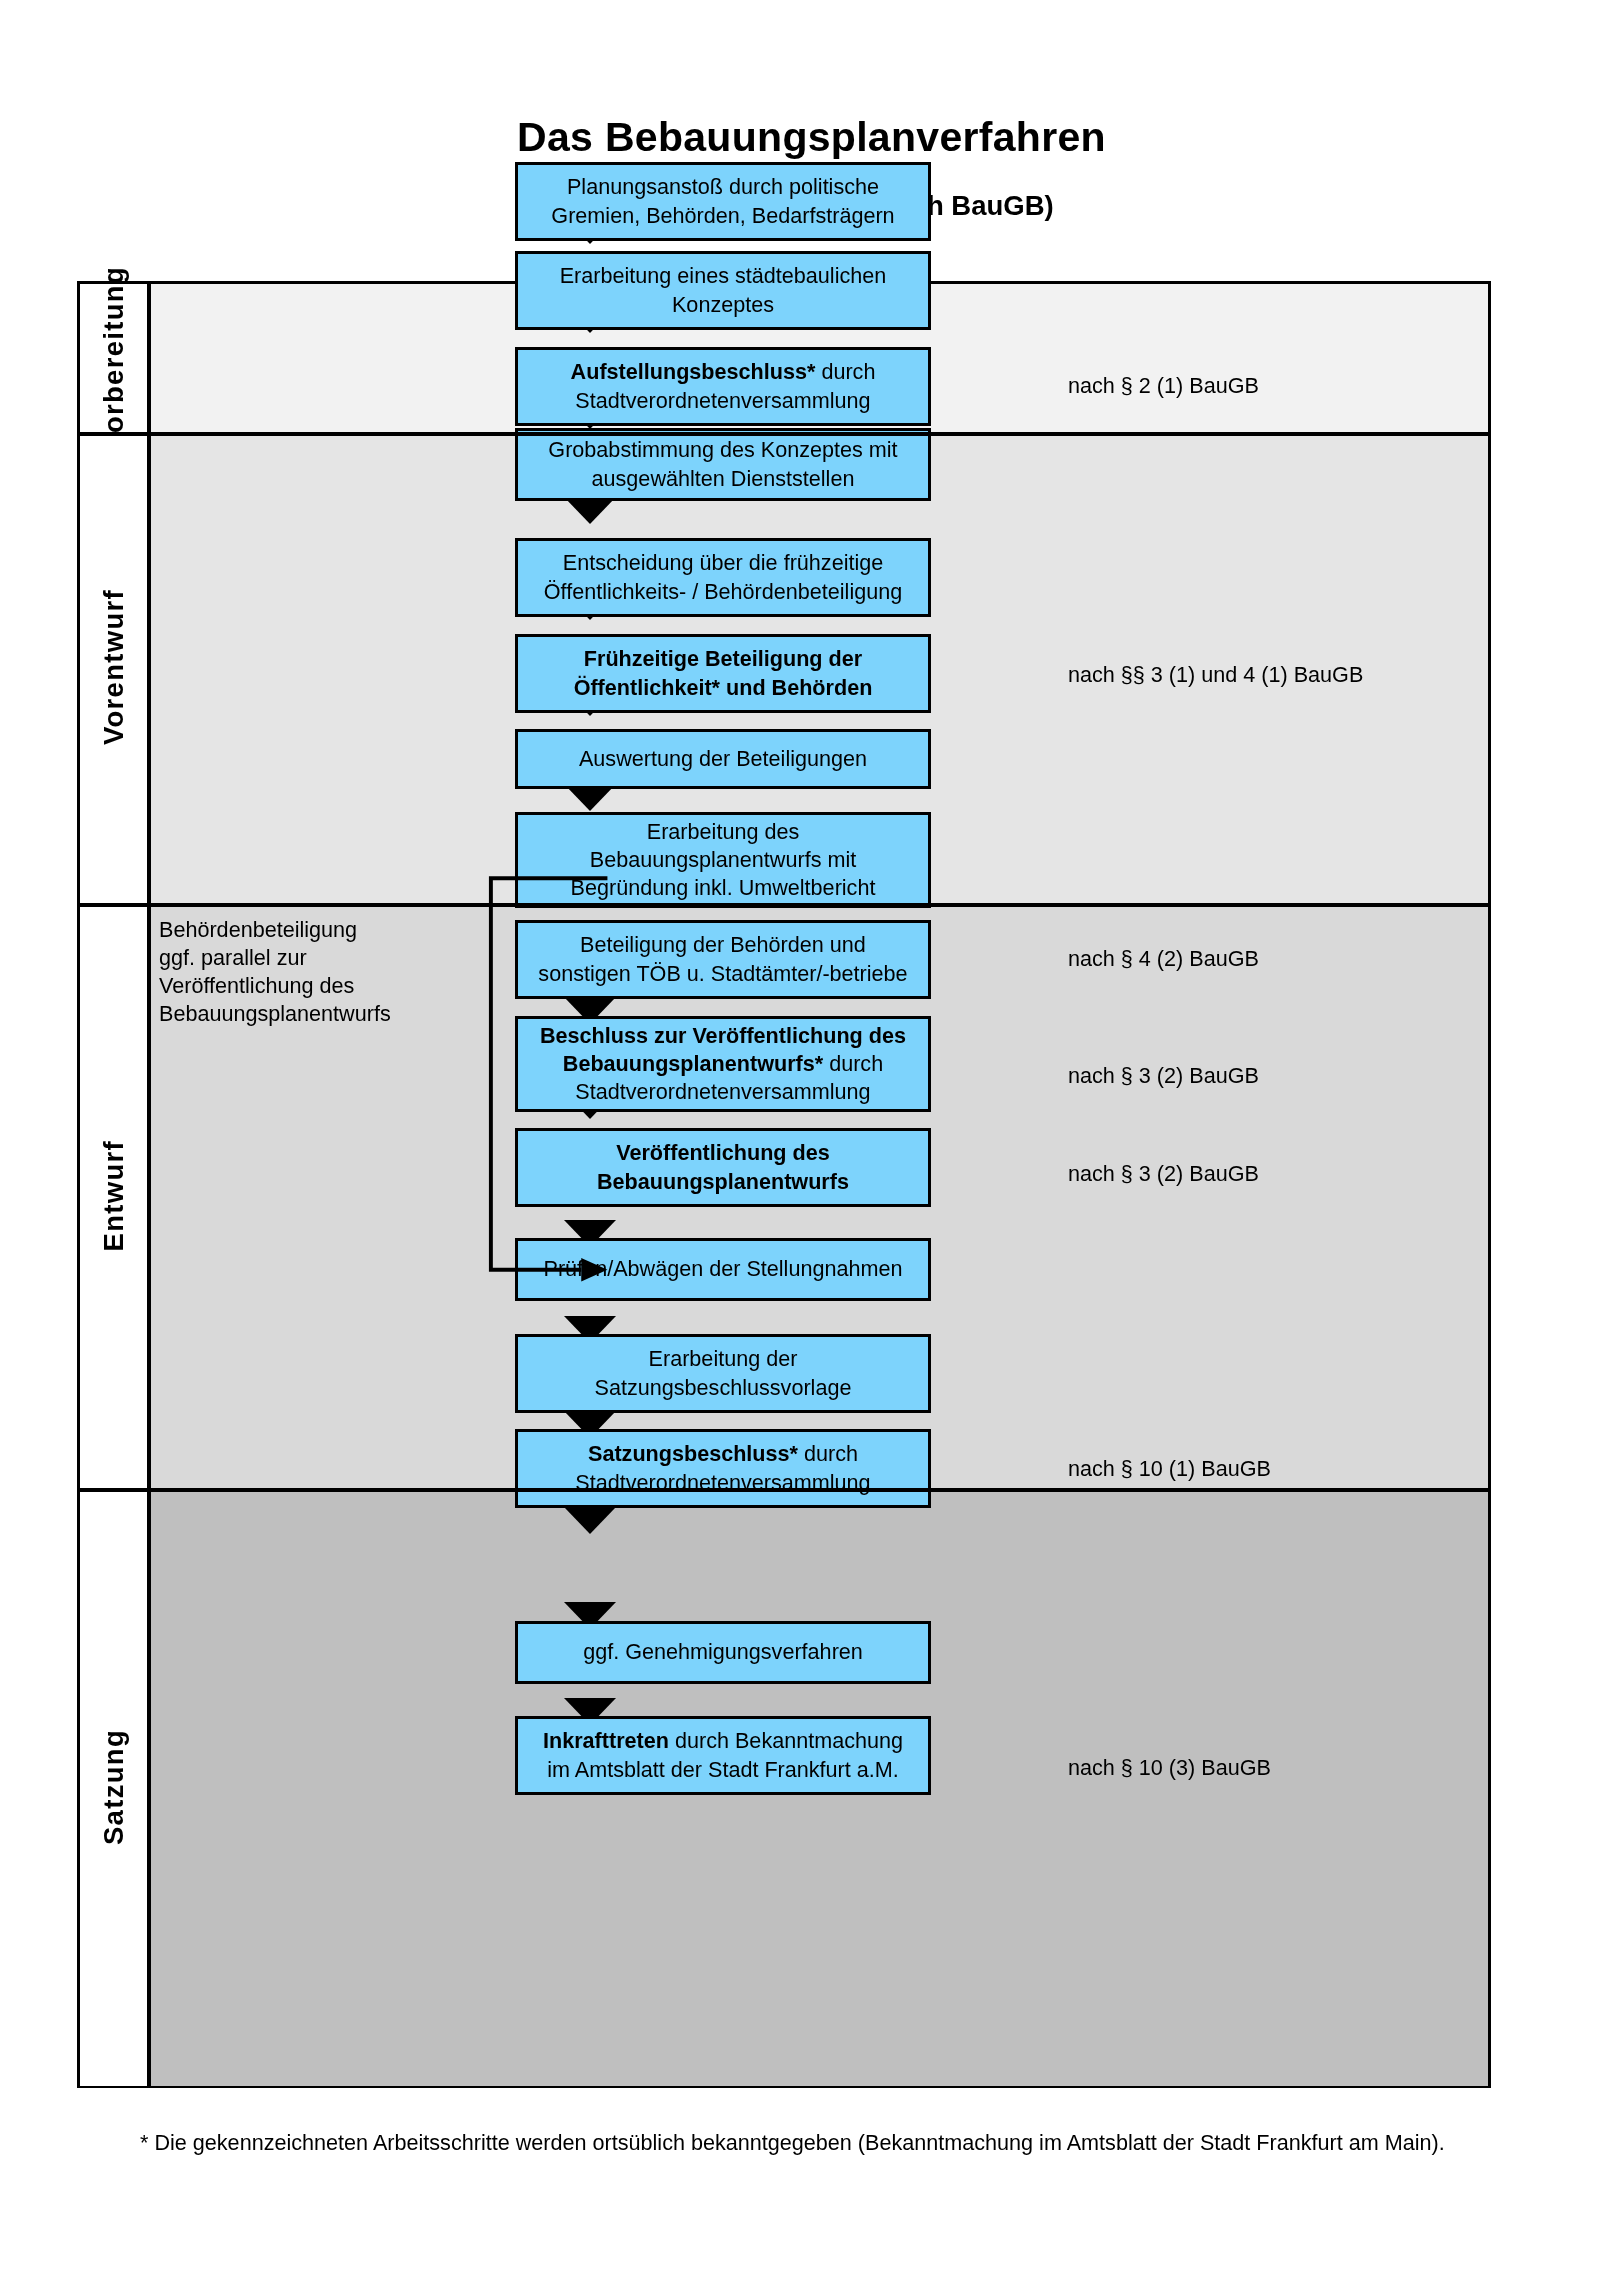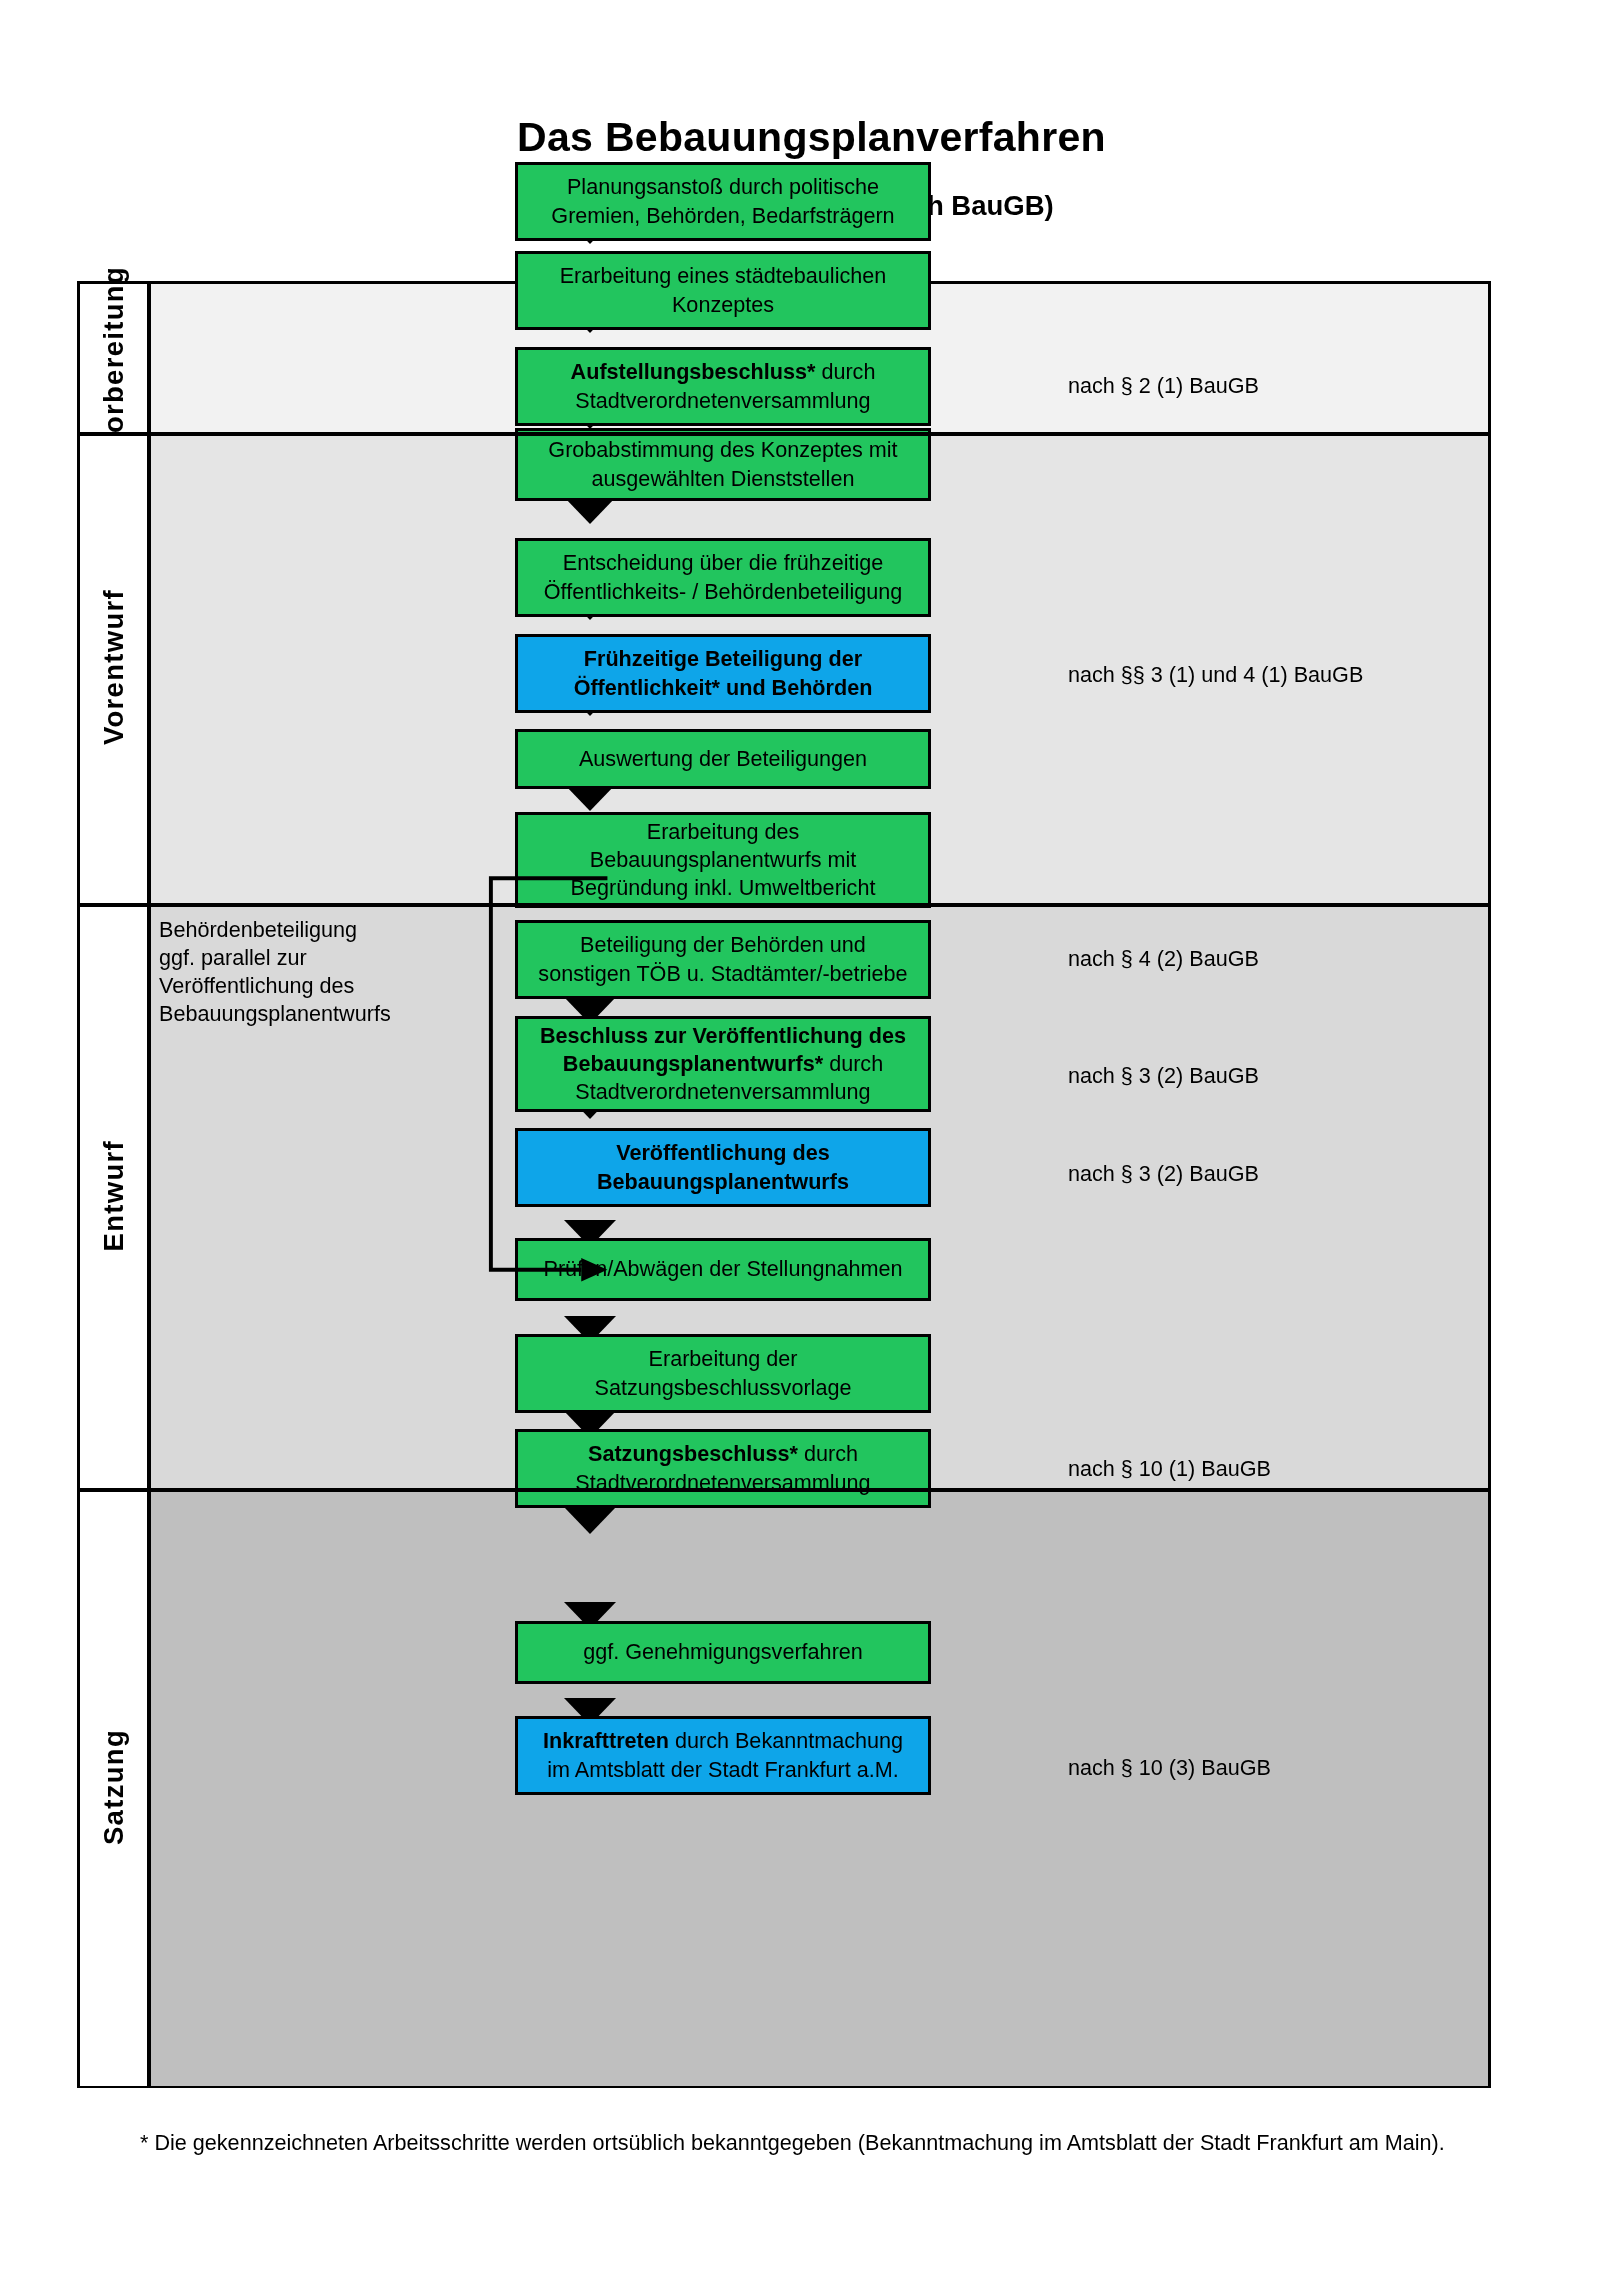--- a/index.html
+++ b/index.html
@@ -111,31 +111,31 @@
   #phase-1 .phase-body { background: #e5e5e5; }
   #phase-2 .phase-body { background: #d9d9d9; }
   #phase-3 .phase-body { background: #bfbfbf; }
 
   
   .pbox {
     position: absolute;
     width: 416px;
     border: 3.3px solid #000000;
     box-sizing: border-box;
-    background: #22c55e;
+    background: #7dd3fc;
     display: flex;
     align-items: center;
     justify-content: center;
     text-align: center;
     font-size: 21.6px;
     line-height: 1.30;
     padding: 2.6px 5.2px;
     z-index: 3;
   }
-  .pbox.blue { background: #0ea5e9; }
+  .pbox.blue { background: #7dd3fc; }
   .pbox .b { font-weight: bold; }
 
   
   .arrow-down {
     position: absolute;
     width: 0;
     height: 0;
     border-left: 26px solid transparent;
     border-right: 26px solid transparent;
     border-top: 27.5px solid #000000;

